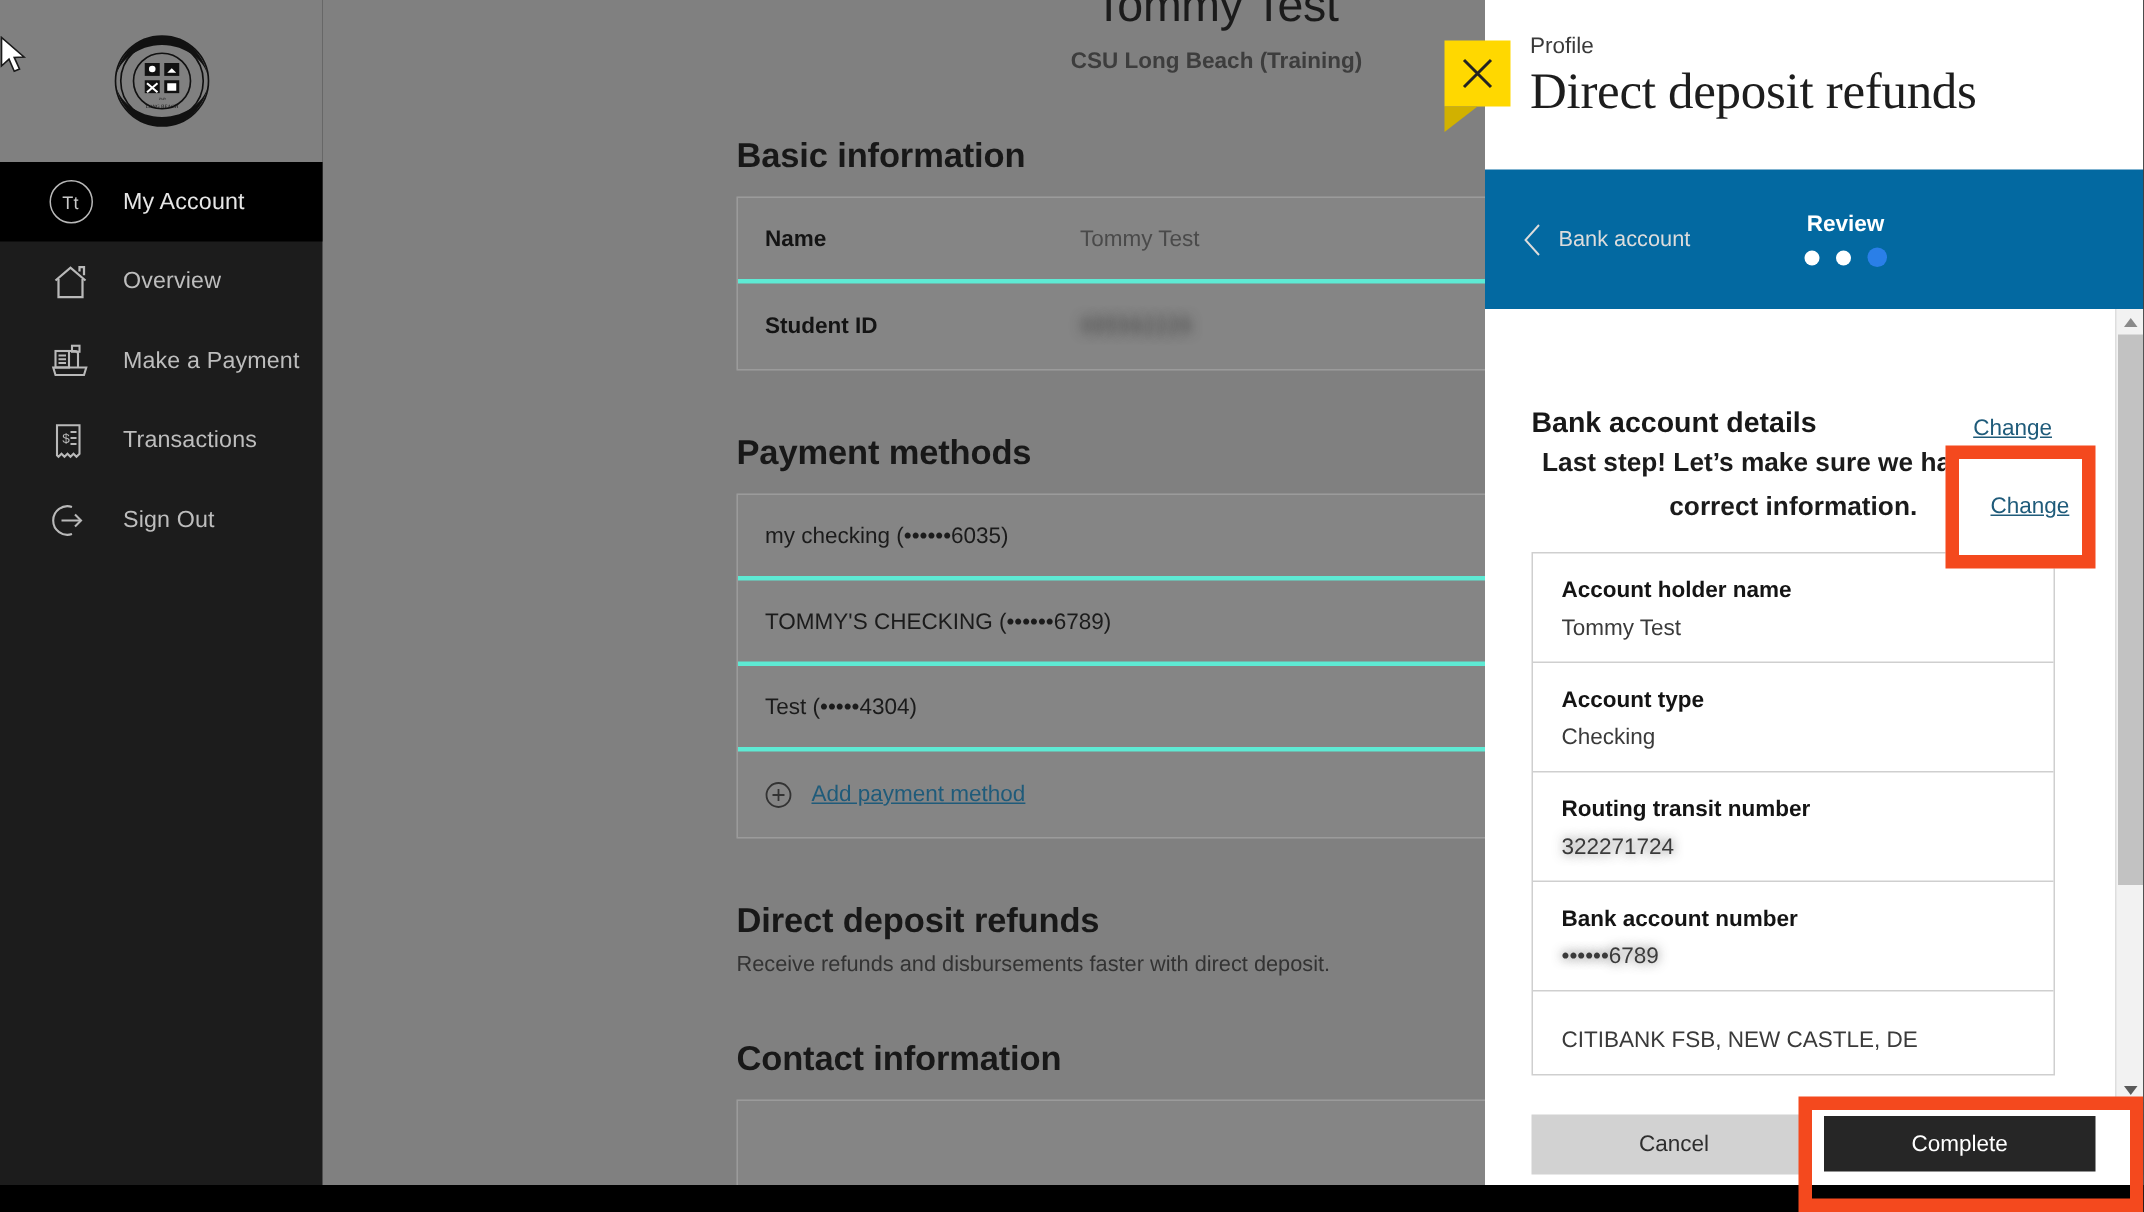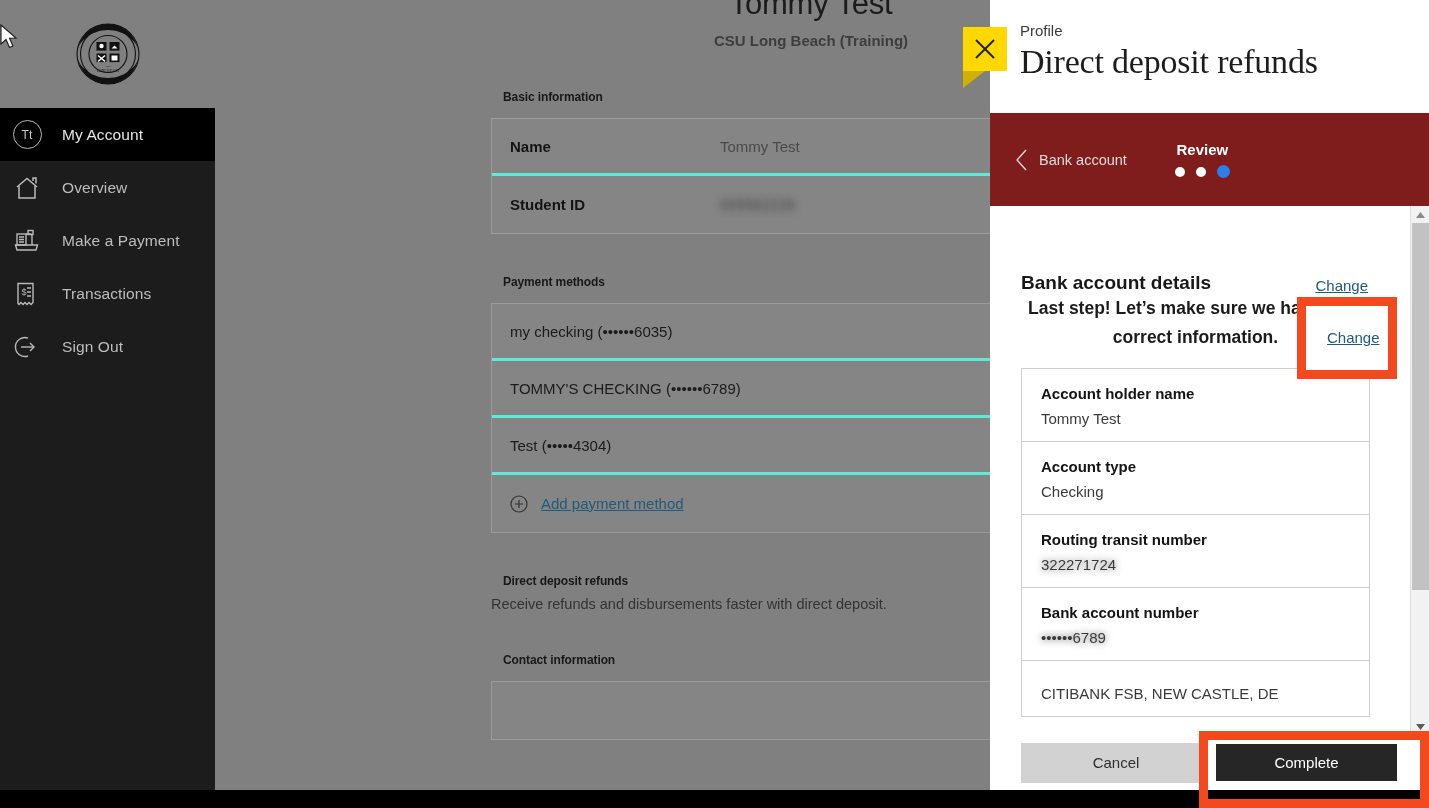--- a/index.html
+++ b/index.html
@@ -45,21 +45,21 @@
   #sidebar-logo {
     width: 86px; height: 86px;
     position: relative;
   }
   #sidebar-logo svg { display: block; }
 
   .nav-item {
     display: flex;
     align-items: center;
     height: 53px;
-    padding-left: 11px;
+    padding-left: 31px;
     gap: 19px;
     color: #bdbdbd;
     font-size: 15.5px;
     cursor: pointer;
     letter-spacing: .1px;
   }
   .nav-item.active { background: #000; color: #e6e6e6; }
   .nav-ico {
     width: 32px; height: 32px;
     display: flex; align-items: center; justify-content: center;
@@ -96,24 +96,24 @@
     letter-spacing: -.2px;
   }
   .page-sub {
     text-align: center;
     font-size: 15px;
     color: #3d3d3d;
     margin-top: 10px;
     font-weight: bold;
   }
   .sec-head {
-    font-size: 12px;
+    font-size: 23px;
     font-weight: bold;
     color: #181818;
-    margin: 41px 0 14px 12px;
+    margin: 41px 0 14px 0;
     letter-spacing: -.1px;
   }
   .sec-desc {
     font-size: 14.5px;
     color: #333;
     margin: -6px 0 14px 0;
   }
   .card {
     border: 1px solid #9b9b9b;
     background: rgba(255,255,255,0.04);
@@ -164,24 +164,25 @@
   .panel-eyebrow { font-size: 15px; color: #3a3a3a; }
   .panel-title {
     font-family: "Liberation Serif", serif;
     font-size: 34px;
     color: #1d1d1d;
     margin-top: 4px;
     letter-spacing: -.2px;
   }
   #panel-steps {
     height: 93px;
-    background: #7f1d1d;
+    background: #0369a1;
     display: flex;
     align-items: center;
     padding-left: 25px;
+    gap: 28px;
   }
   #back-btn {
     display: flex; align-items: center; gap: 11px;
     color: #dcdcdc; font-size: 14.5px; cursor: pointer;
   }
   .chev { width: 13px; height: 22px; flex: none; }
   #step-block { margin-left: 48px; text-align: center; }
   #step-label { color: #fff; font-size: 15px; font-weight: bold; }
   #dots { display: flex; gap: 11px; justify-content: center; margin-top: 9px; }
   .dot { width: 10px; height: 10px; border-radius: 50%; background: #fff; }

